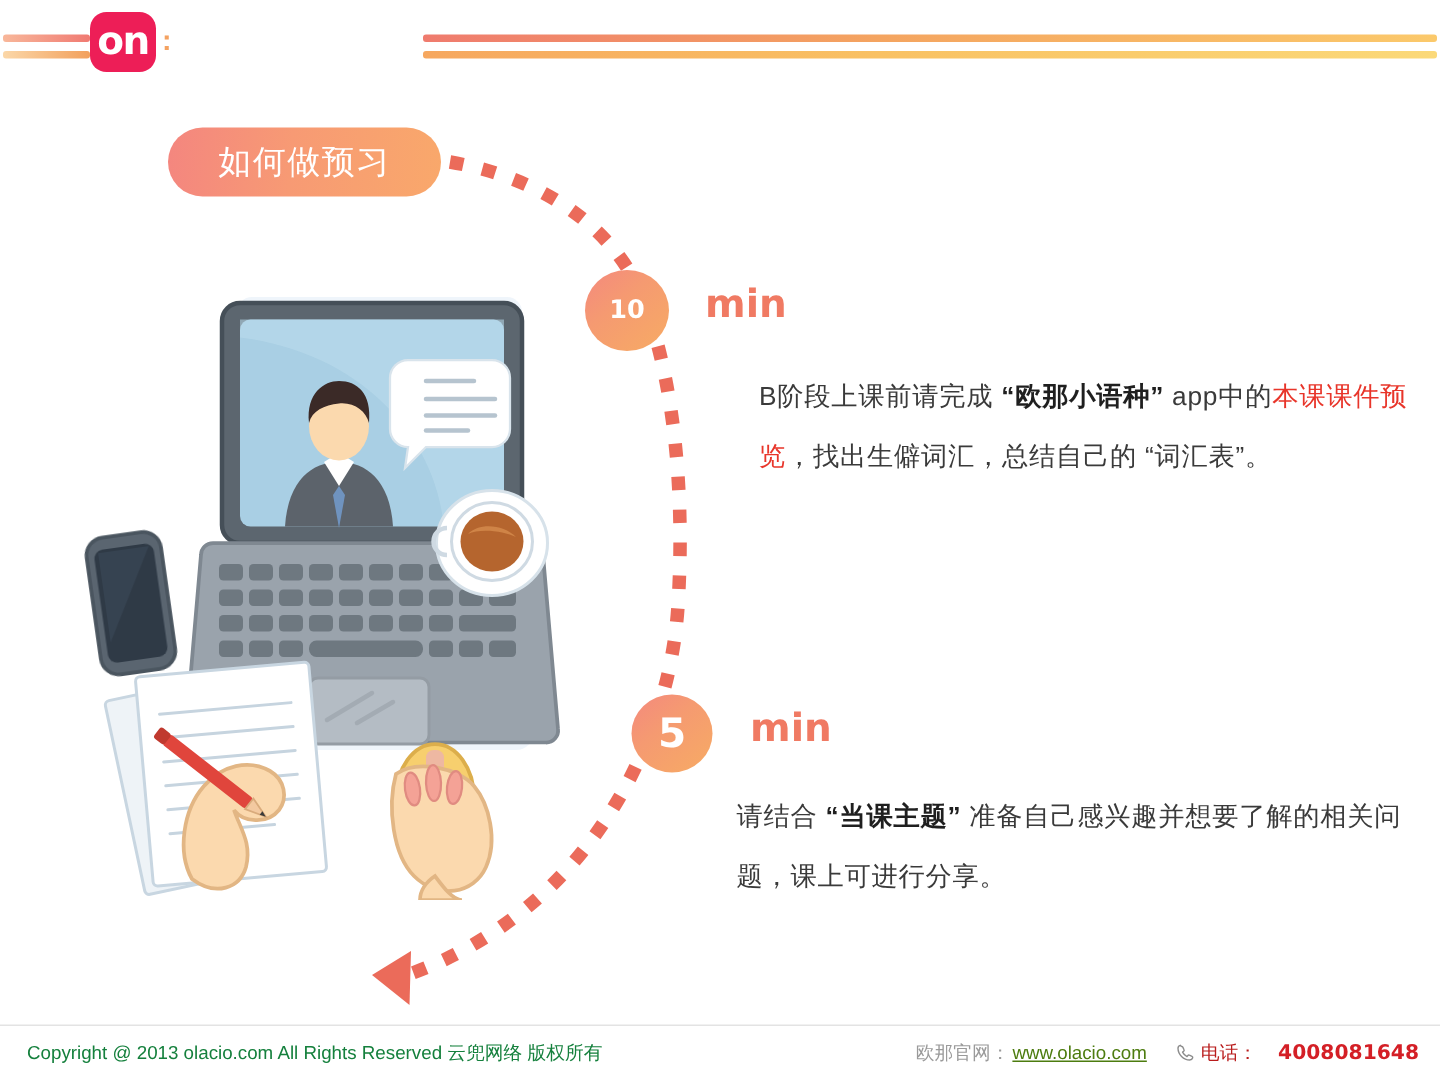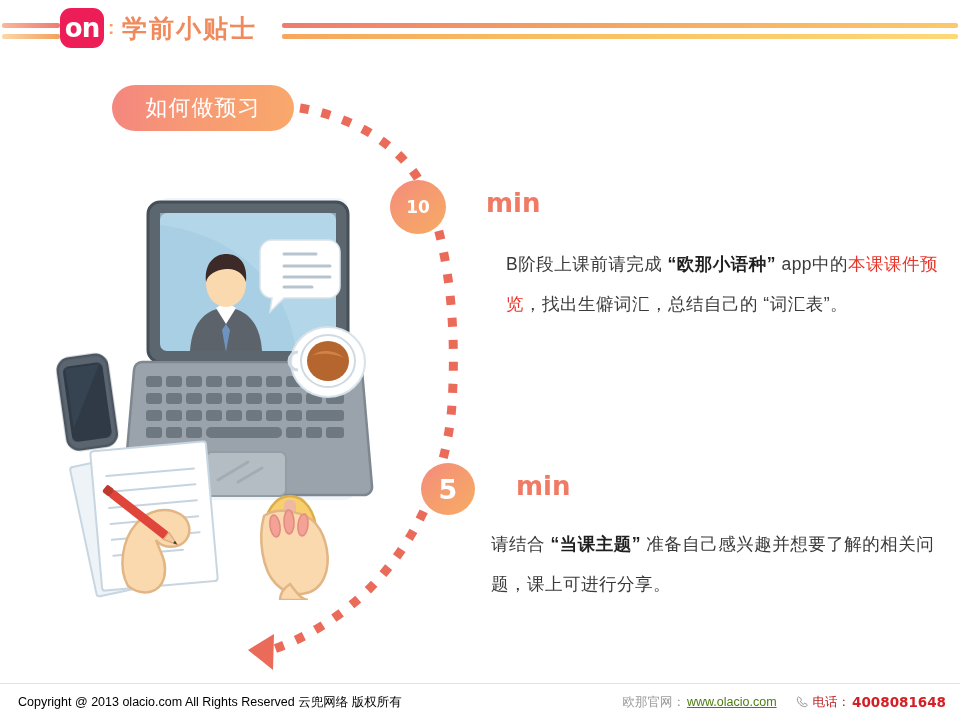--- a/index.html
+++ b/index.html
@@ -119,21 +119,20 @@
     font-family: "DejaVu Sans", sans-serif;
   }
   .badge-10 .badge-num { font-size: 17px; }
   .min-label {
     position: absolute;
     color: #f07a63;
     font-size: 26px;
     font-weight: bold;
     line-height: 1;
     font-family: "DejaVu Sans", sans-serif;
-    margin-left: 16px;
   }
   .min-10 { left: 470px; top: 190px; }
   .min-5  { left: 500px; top: 473px; }
 
   
   .para {
     position: absolute;
     font-size: 17.5px;
     line-height: 40px;
     color: #3a3a3a;
@@ -155,21 +154,21 @@
   .footer-rule {
     position: absolute;
     left: 0; top: 683px;
     width: 960px; height: 1px;
     background: #e3e3e3;
   }
   .footer-left {
     position: absolute;
     left: 18px; top: 693px;
     font-size: 12.5px;
-    color: #000000;
+    color: #15803d;
     line-height: 18px;
     white-space: nowrap;
   }
   .footer-right {
     position: absolute;
     right: 14px; top: 693px;
     font-size: 12.5px;
     line-height: 18px;
     display: flex; align-items: flex-start;
     white-space: nowrap;
@@ -184,37 +183,36 @@
     display: inline-block;
     margin-left: 18px; margin-right: 4px;
     width: 14px; height: 14px;
     position: relative; top: 2px;
   }
   .fr-phone-label { color: #b91c1c; }
   .fr-phone-num {
     color: #d41f26;
     font-weight: bold;
     font-size: 13.5px;
-    margin-left: 2px;
+    margin-left: 14px;
     font-family: "DejaVu Sans", sans-serif;
   }
 </style>
 </head>
 <body>
 
 <div class="header">
   <div class="hdr-line-left-1"></div>
   <div class="hdr-line-left-2"></div>
 
   <div class="logo-box">
     <span class="logo-text">on</span>
   </div>
   <span class="logo-colon">:</span>
 
-  <div class="hdr-title">学前小贴士</div>
 
   <div class="hdr-line-right-1"></div>
   <div class="hdr-line-right-2"></div>
 </div>
 
 <svg class="arrow-svg" viewBox="0 0 960 720">
   <path d="M 300 108
            C 360 118, 414 152, 432 208
            C 452 268, 456 340, 452 404
            C 448 468, 420 540, 366 592

